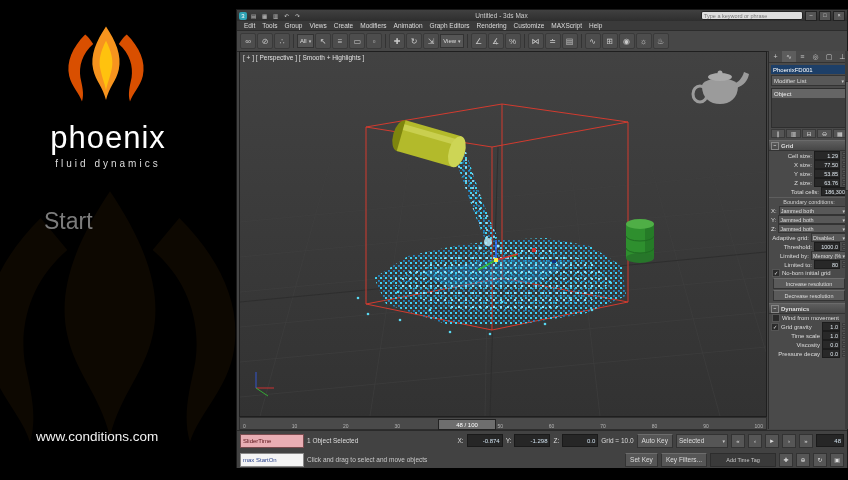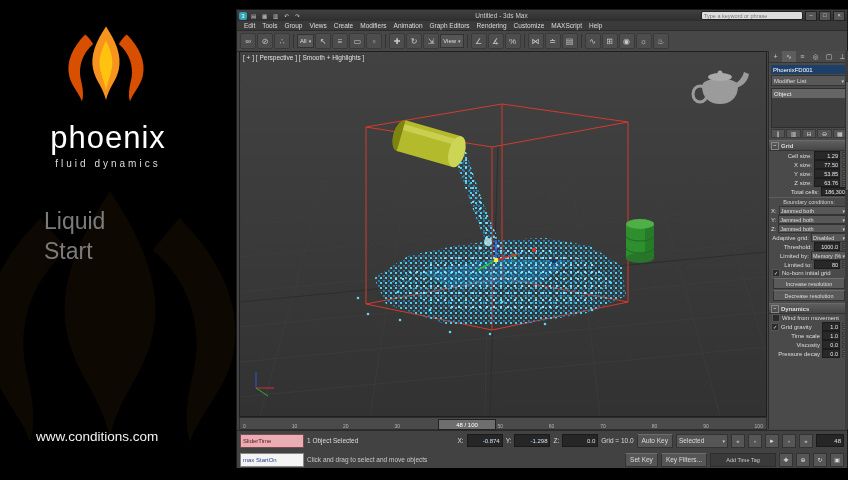--- a/index.html
+++ b/index.html
@@ -129,21 +129,20 @@
     </svg>
     <svg class="logo" viewBox="0 0 120 120">
       <path d="M34,18 C18,34 10,52 14,70 C17,83 27,92 30,102 C33,92 30,82 28,72 C26,58 30,42 44,30 C40,24 37,20 34,18 Z" fill="#d94f00"></path>
       <path d="M86,18 C102,34 110,52 106,70 C103,83 93,92 90,102 C87,92 90,82 92,72 C94,58 90,42 76,30 C80,24 83,20 86,18 Z" fill="#d94f00"></path>
       <path d="M60,8 C48,26 40,44 44,62 C47,76 56,84 60,100 C64,84 73,76 76,62 C80,44 72,26 60,8 Z" fill="#f7941e"></path>
       <path d="M60,26 C54,38 50,50 53,62 C55,72 58,78 60,88 C62,78 65,72 67,62 C70,50 66,38 60,26 Z" fill="#ffc20e"></path>
     </svg>
     <div class="brand">phoenix</div>
     <div class="tagline">fluid dynamics</div>
     <div class="caption">
-      <div>Liquid</div>
       <div>Start</div>
     </div>
     <div class="url">www.conditions.com</div>
   </aside>
 
   <div class="max">
 
     <div class="titlebar">
       <span class="appicon">3</span>
       <span class="qat">▤</span>

